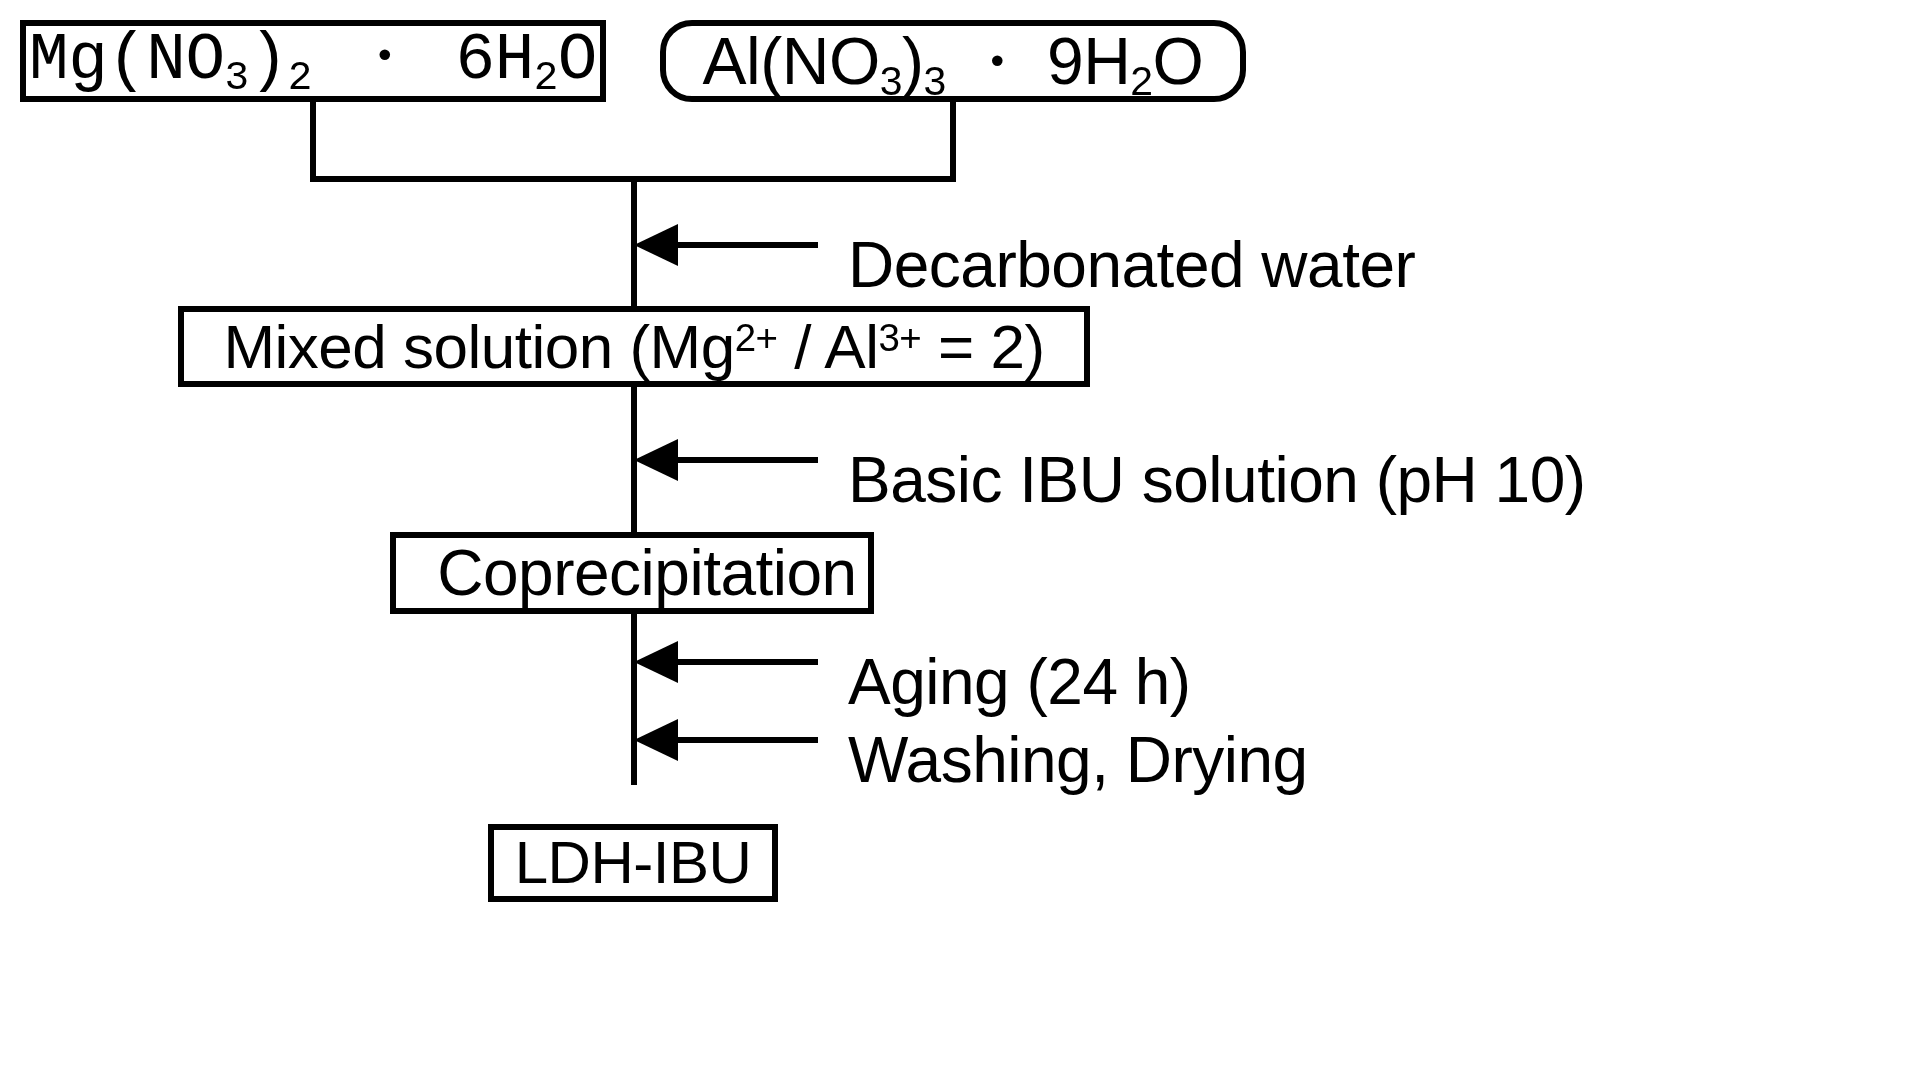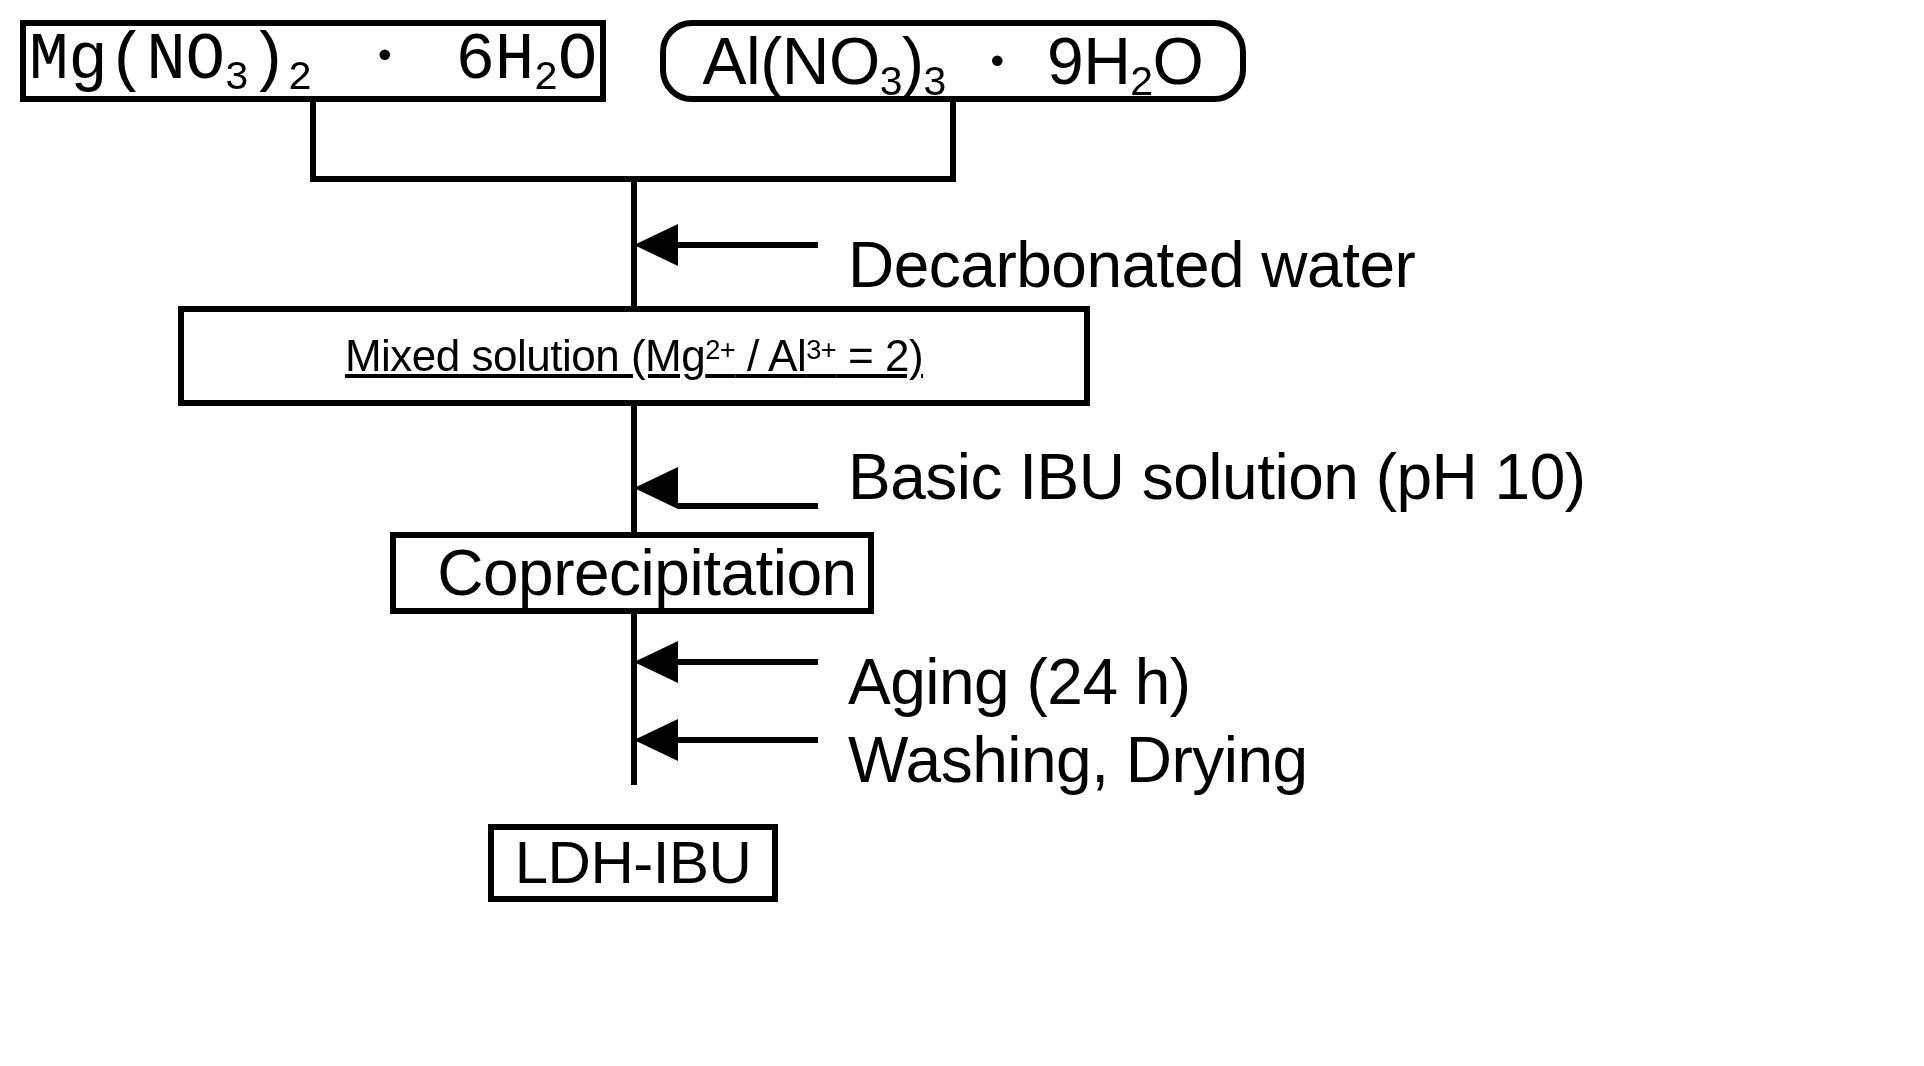--- a/index.html
+++ b/index.html
@@ -33,21 +33,21 @@
     line-height: 1;
     z-index: 5;
   }
   .node .txt {
     display: inline-block;
     letter-spacing: -0.5px;
   }
 
   #node-mg   { left: 20px;  top: 20px;  width: 586px; height: 82px;  font-size: 66px; font-family: Liberation Mono, monospace; }
   #node-al   { left: 660px; top: 20px;  width: 586px; height: 82px;  font-size: 66px; border-radius: 32px; }
-  #node-mix  { left: 178px; top: 306px; width: 912px; height: 100px;  font-size: 44px; text-decoration: underline; }
+  #node-mix  { left: 178px; top: 306px; width: 912px; height: 81px;  font-size: 62px; }
   #node-copr { left: 390px; top: 532px; width: 484px; height: 82px;  font-size: 64px; padding-left: 30px; }
   #node-ldh  { left: 488px; top: 782px; width: 290px; height: 78px;  font-size: 60px; margin-top: 42px; }
 
   sub, sup {
     font-size: 0.62em;
     line-height: 0;
   }
   sub { vertical-align: -0.28em; }
   sup { vertical-align: 0.45em; }
 
@@ -121,21 +121,21 @@
     <span class="arrow-shaft" style="width:140px;"></span>
     <span class="arrow-label">Decarbonated water</span>
   </div>
 
   <div class="node" id="node-mix">
     <span class="txt"><span>Mixed solution (Mg</span><sup>2+</sup><span> / Al</span><sup>3+</sup><span> = 2)</span></span>
   </div>
 
   <div class="vline" style="left:631px; top:386px; height:148px;"></div>
 
-  <div class="arrow-row" style="left:634px; top:439px;align-items:flex-end;">
+  <div class="arrow-row" style="left:634px; top:425px;">
     <span class="arrow-head"></span>
     <span class="arrow-shaft" style="width:140px;"></span>
     <span class="arrow-label">Basic IBU solution (pH 10)</span>
   </div>
 
   <div class="node" id="node-copr">
     <span class="txt">Coprecipitation</span>
   </div>
 
   <div class="vline" style="left:631px; top:613px; height:172px;"></div>

